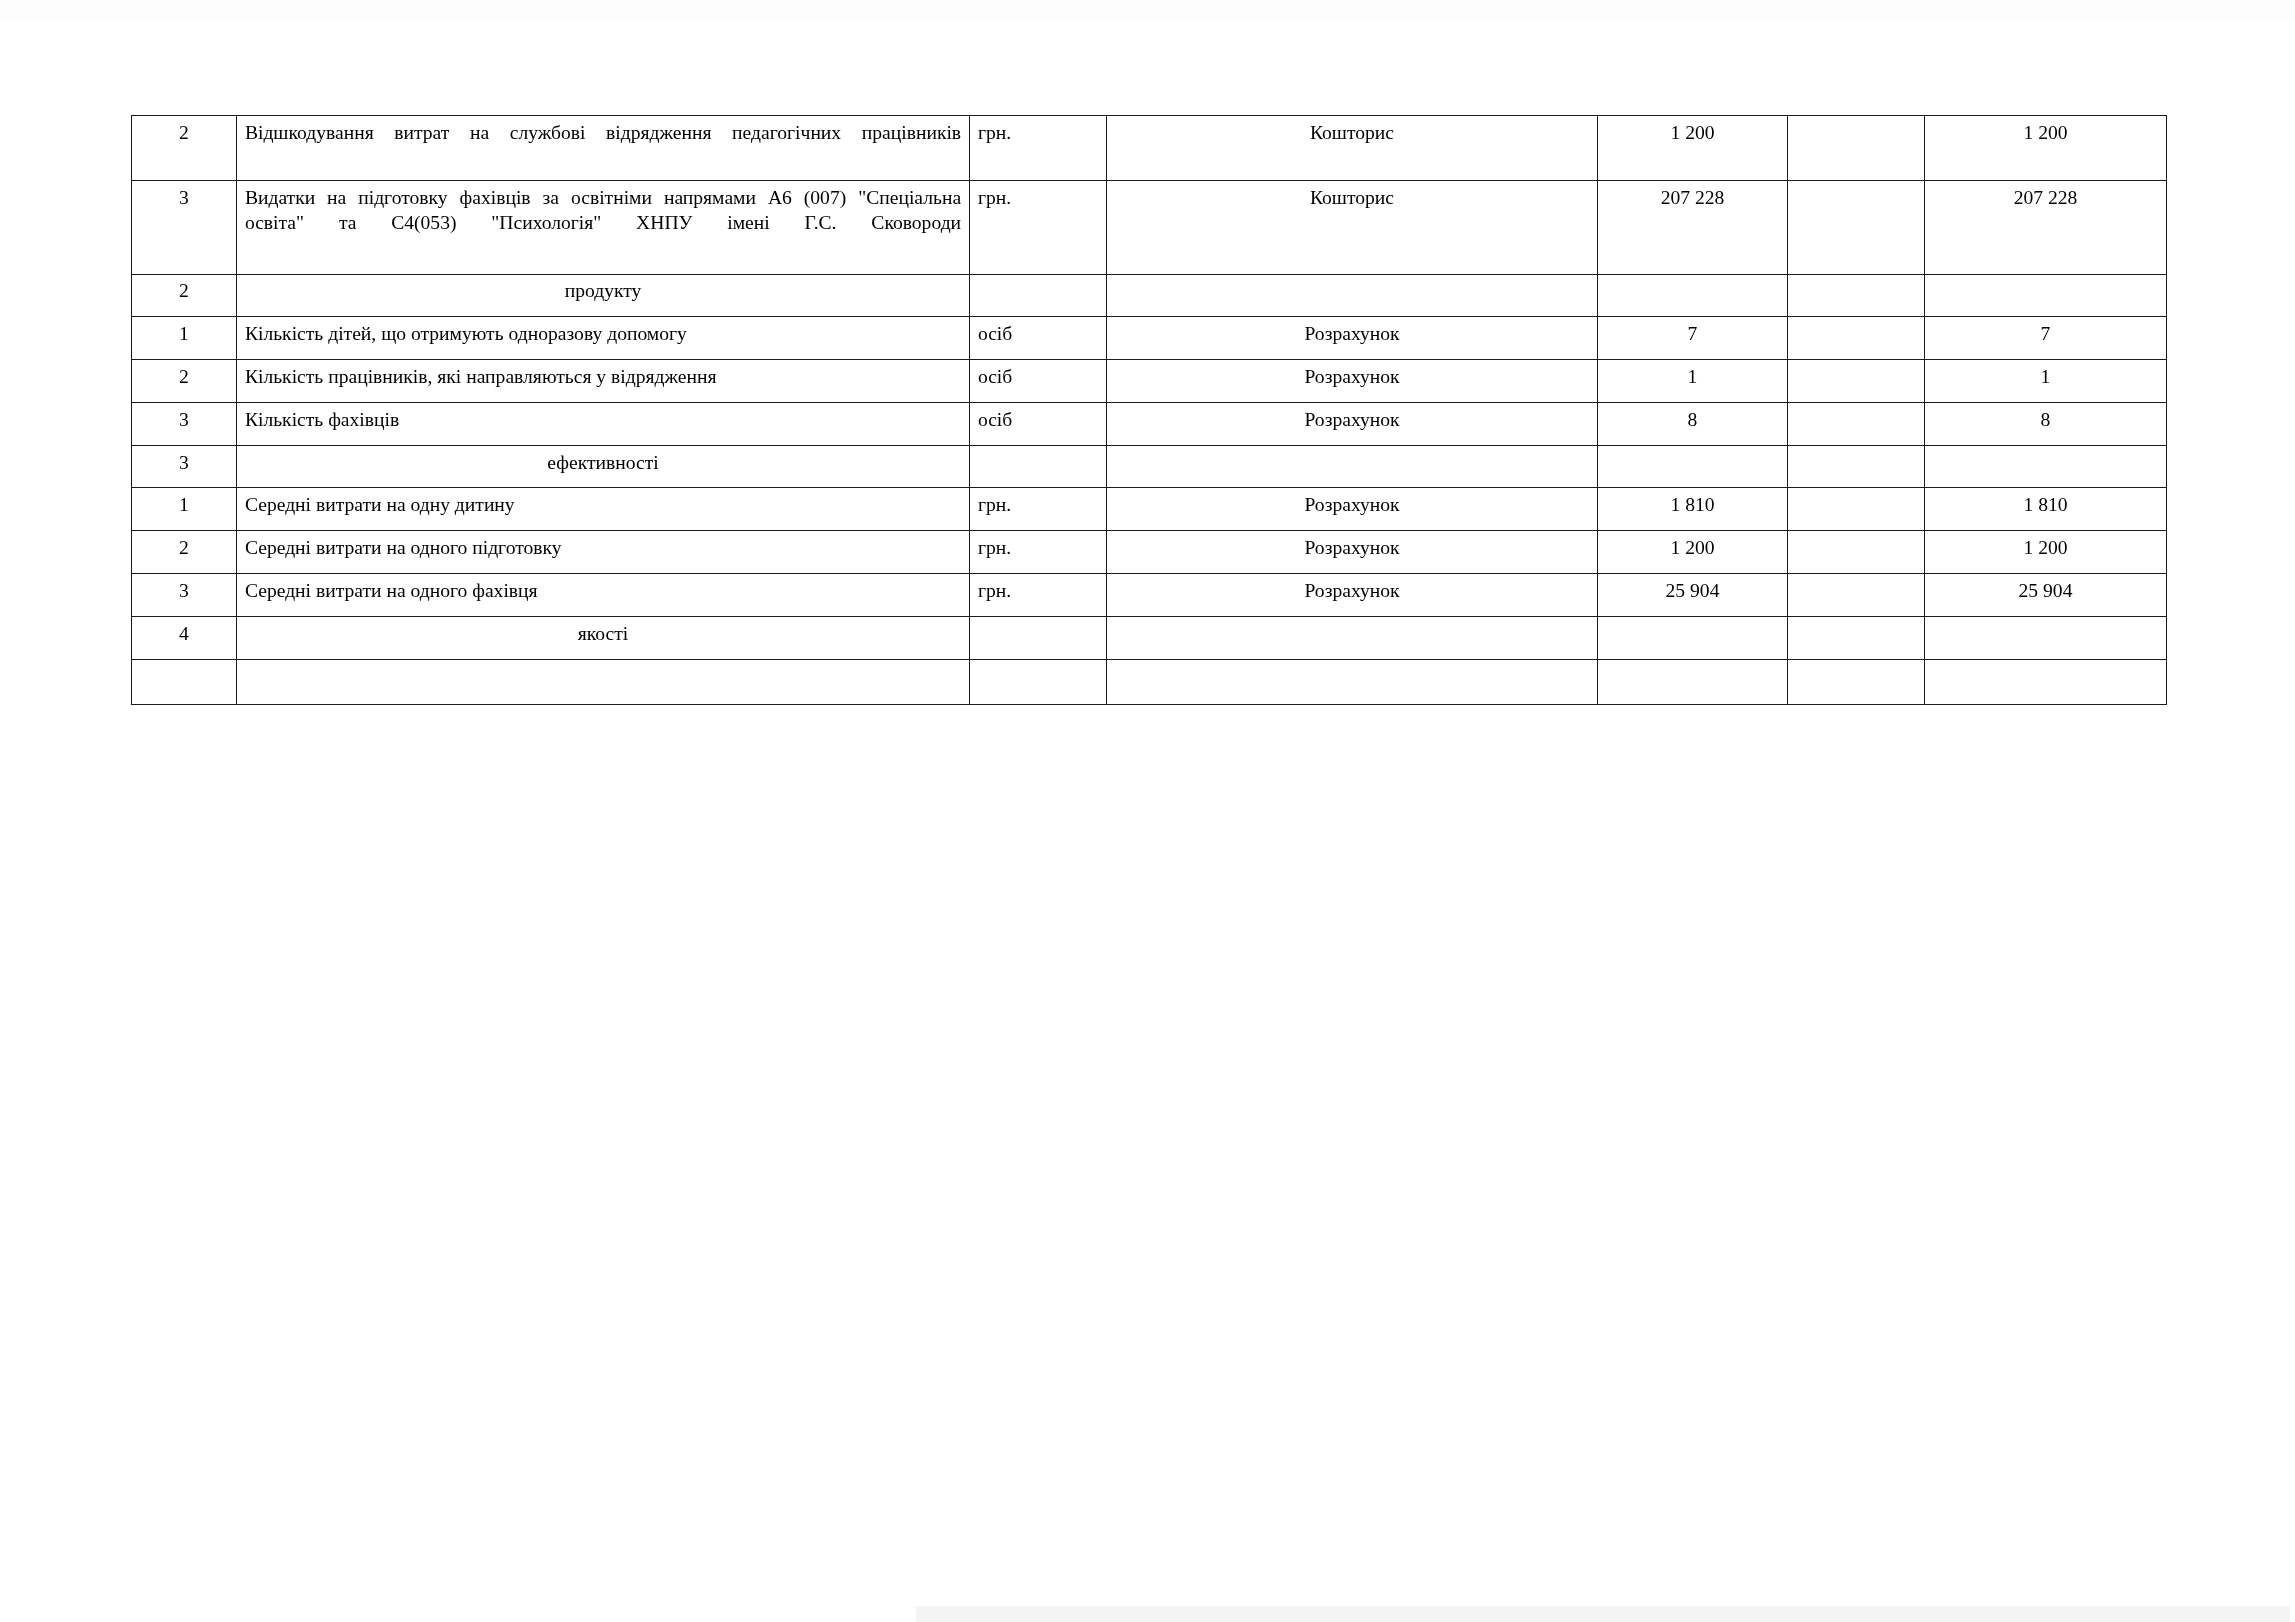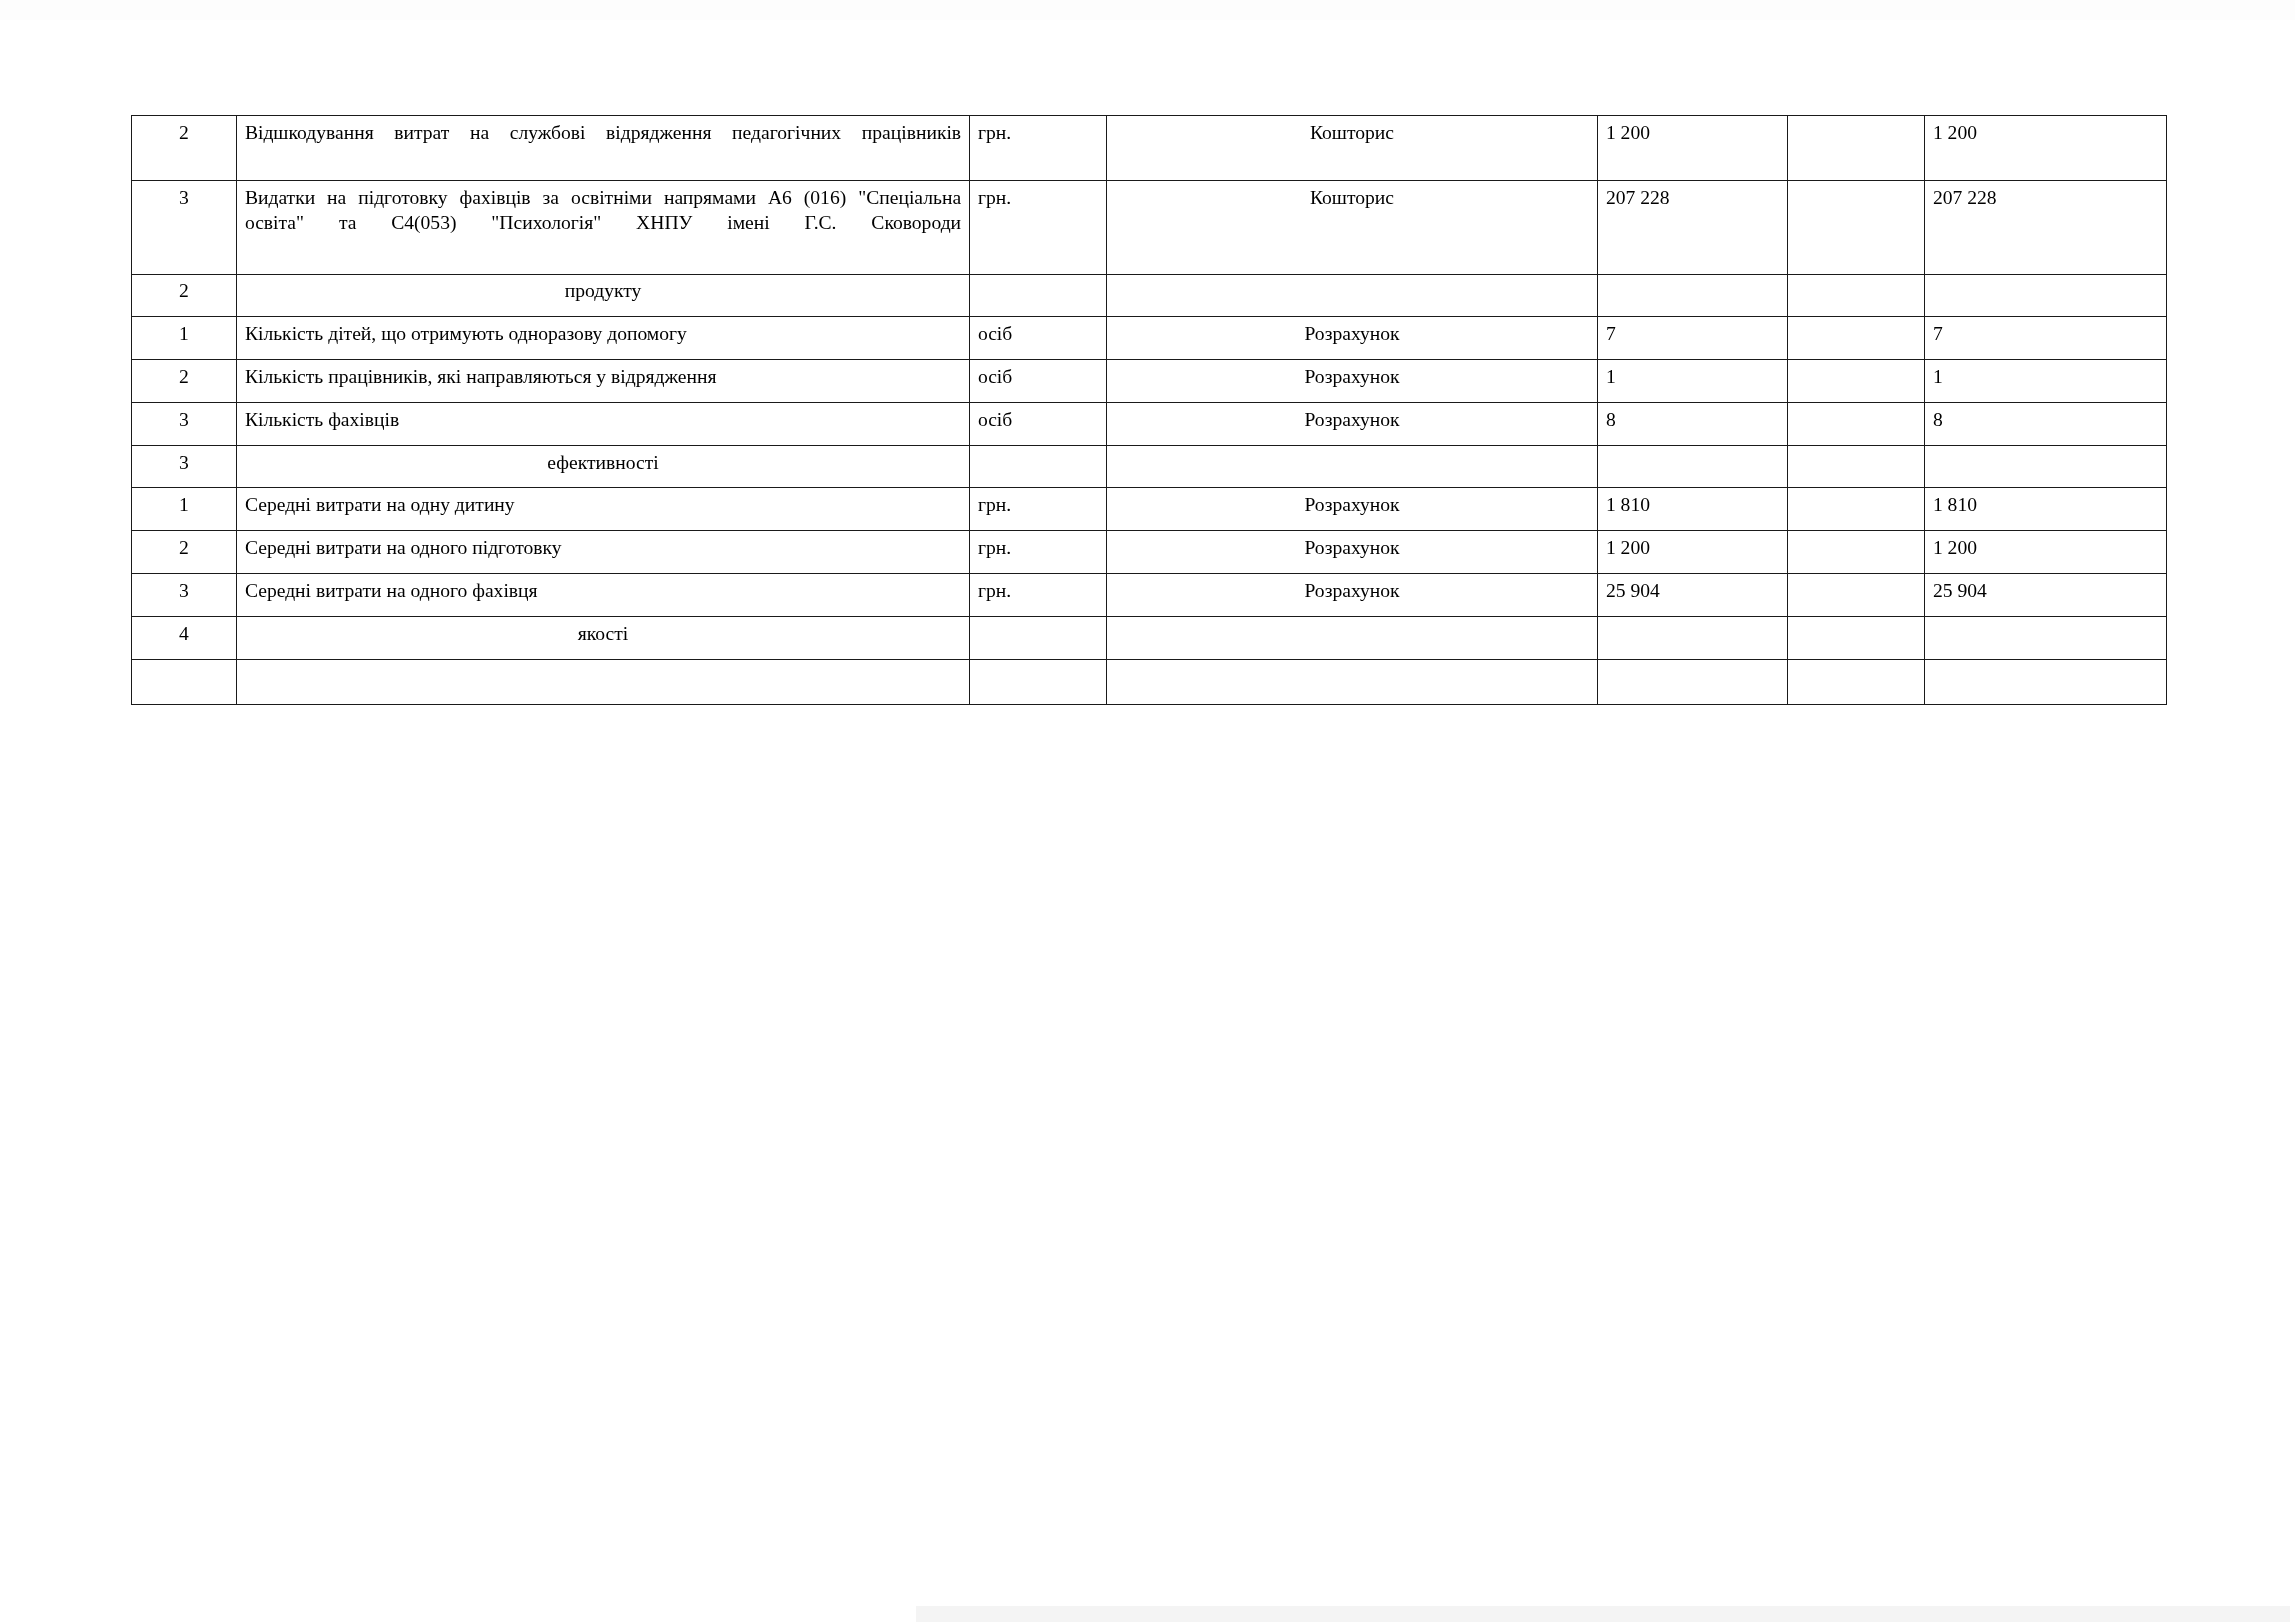--- a/index.html
+++ b/index.html
@@ -89,21 +89,21 @@
   .cell-unit {
     text-align: left;
     vertical-align: middle;
   }
   .cell-source {
     text-align: center;
     vertical-align: middle;
     margin-top: 16px;
   }
   .cell-val {
-    text-align: left;
+    text-align: center;
     vertical-align: middle;
     padding-right: 9.2px;
   }
   .row-tall td { height: 56px; }
   .row-xtall td { height: 85px; }
   .row-std td { height: 34px; }
   .row-empty td { height: 37px; }
 </style>
 </head>
 <body>
@@ -128,21 +128,21 @@
             <td class="cell-num">2</td>
             <td class="cell-name justified">Відшкодування витрат на службові відрядження педагогічних працівників</td>
             <td class="cell-unit">грн.</td>
             <td class="cell-source">Кошторис</td>
             <td class="cell-val">1 200</td>
             <td class="cell-val"></td>
             <td class="cell-val">1 200</td>
           </tr>
           <tr class="row-xtall">
             <td class="cell-num">3</td>
-            <td class="cell-name justified">Видатки на підготовку фахівців за освітніми напрямами А6 (016) "Спеціальна освіта" та С4(053) "Психологія" ХНПУ імені Г.С. Сковороди</td>
+            <td class="cell-name justified">Видатки на підготовку фахівців за освітніми напрямами А6 (007) "Спеціальна освіта" та С4(053) "Психологія" ХНПУ імені Г.С. Сковороди</td>
             <td class="cell-unit">грн.</td>
             <td class="cell-source">Кошторис</td>
             <td class="cell-val">207 228</td>
             <td class="cell-val"></td>
             <td class="cell-val">207 228</td>
           </tr>
           <tr class="row-std">
             <td class="cell-num">2</td>
             <td class="cell-name center">продукту</td>
             <td class="cell-unit"></td>

